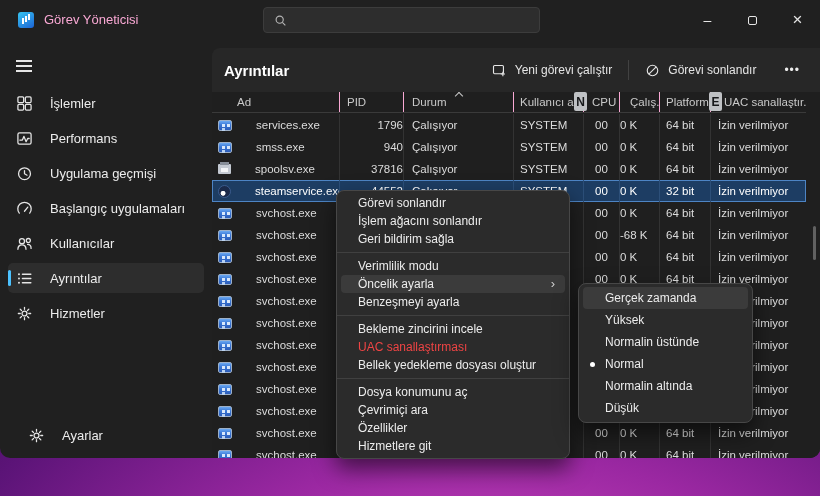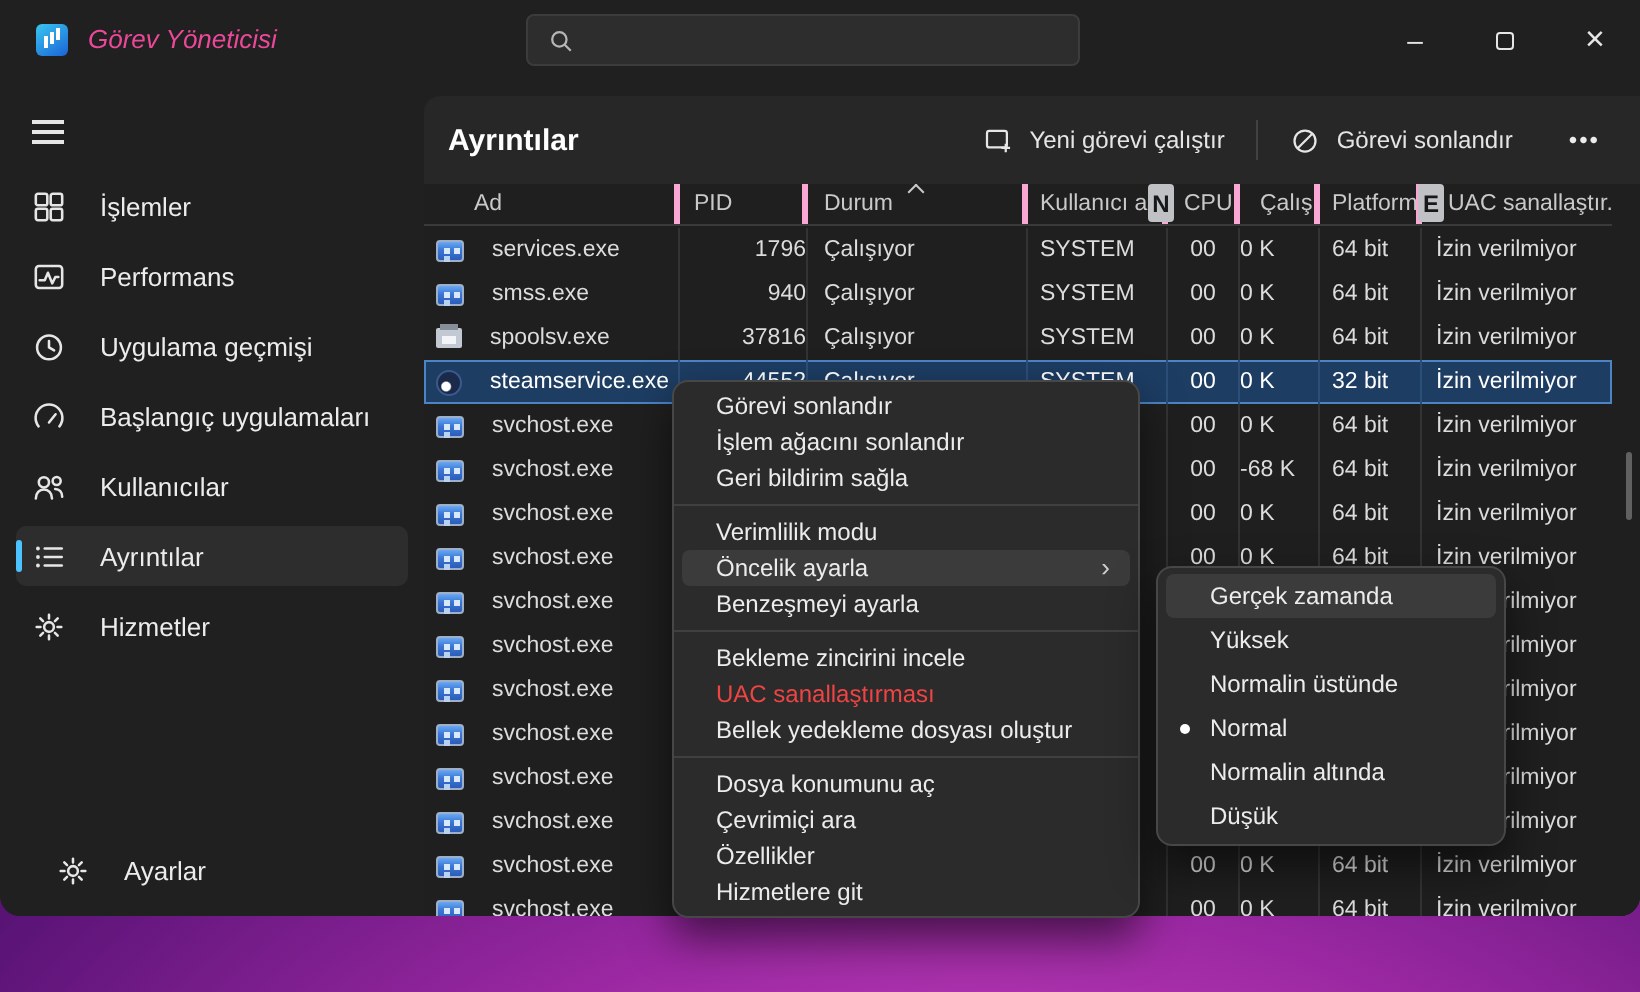--- a/index.html
+++ b/index.html
@@ -12,21 +12,21 @@
 
   .window { position:absolute; left:0; top:0; width:820px; height:458px;
     background:#202020; border-radius:0 0 10px 10px; overflow:hidden; }
 
   
   .titlebar { position:absolute; left:0; top:0; width:100%; height:40px; }
   .app-icon { position:absolute; left:18px; top:12px; width:16px; height:16px; border-radius:3px;
     background:linear-gradient(145deg,#39c6f0,#1b63d6); }
   .app-icon::after { content:""; position:absolute; left:4px; top:6px; width:2px; height:6px; background:#fff;
     box-shadow:3px -2px 0 #fff, 6px -4px 0 #fff; }
-  .win-title { position:absolute; left:44px; top:0; line-height:40px; font-size:13px; color:#ec4899;font-style:italic; }
+  .win-title { position:absolute; left:44px; top:0; line-height:40px; font-size:13px; color:#f9a8d4; }
 
   .searchbox { position:absolute; left:263px; top:7px; width:277px; height:26px; background:#2d2d2d;
     border:1px solid #3c3c3c; border-radius:4px; display:flex; align-items:center; padding:0 10px; gap:9px; }
   .searchbox svg { width:13px; height:13px; stroke:#b5b5b5; fill:none; stroke-width:1.4; flex:0 0 auto; }
   .search-ph { font-size:12px; color:#9d9d9d; white-space:nowrap; }
 
   .win-controls { position:absolute; right:0; top:0; height:40px; display:flex; }
   .wc { width:45px; height:40px; display:flex; align-items:center; justify-content:center;
     font-size:14px; color:#e6e6e6; }
   .wc.max span { display:block; width:9px; height:9px; border:1px solid #e6e6e6; border-radius:2px; }
@@ -57,37 +57,37 @@
   .panel-title { margin-left:12px; font-size:15px; font-weight:bold; color:#fff; }
   .toolbar { position:absolute; right:8px; top:0; height:44px; display:flex; align-items:center; gap:6px; }
   .tb-btn { display:flex; align-items:center; gap:8px; padding:6px 10px; border-radius:4px; font-size:12px; color:#e5e5e5; white-space:nowrap; }
   .tb-btn svg { width:15px; height:15px; stroke:#e6e6e6; fill:none; stroke-width:1.2; }
   .tb-sep { width:1px; height:20px; background:#424242; }
   .tb-more { padding:6px 12px; font-size:12px; letter-spacing:1px; color:#ececec; }
 
   
   .table { position:absolute; left:0; top:44px; right:0; bottom:0; background:#1f1f1f; }
   .thead { position:absolute; left:0; top:0; height:21px; display:flex; border-bottom:1px solid #3a3a3a; }
-  .th { position:relative; font-size:11.5px; color:#c9c9c9; line-height:20px; border-right:3px solid #f9a8d4;
+  .th { position:relative; font-size:11.5px; color:#c9c9c9; line-height:20px; border-right:1px solid #f9a8d4;
     overflow:hidden; white-space:nowrap; }
   .tbody { position:absolute; left:0; top:22px; right:14px; bottom:0; }
   .tr { display:flex; height:22px; position:relative; }
   .td { font-size:11.5px; color:#dcdcdc; line-height:22px; border-right:1px solid #333;
     overflow:hidden; white-space:nowrap; }
   .tr.selected { background:#1d3d63; box-shadow:inset 0 0 0 1px #4d84c4; }
   .tr.selected .td { color:#fff; border-right-color:#2c4f79; }
 
   .c0{width:128px;} .c1{width:64px;} .c2{width:110px;} .c3{width:70px;}
   .c4{width:36px;} .c5{width:40px;} .c6{width:51px;} .c7{width:95px; border-right:none;}
   .th.c0{padding-left:25px;} .th.c1{padding-left:7px;} .th.c2{padding-left:8px;} .th.c3{padding-left:6px;}
   .th.c4{padding-left:8px;} .th.c5{padding-left:10px;} .th.c6{padding-left:6px;} .th.c7{padding-left:13px;}
   .td.c1{padding-left:7px;text-align:right;} .td.c2{padding-left:8px;} .td.c3{padding-left:6px;}
   .td.c4{text-align:center;} .td.c5{text-align:right; padding-right:24px;}
   .td.c6{padding-left:6px;} .td.c7{padding-left:7px;}
-  .td.c0{display:flex; align-items:center; gap:14px; padding-left:6px;}
+  .td.c0{display:flex; align-items:center; gap:24px; padding-left:6px;}
 
   .sort-caret { position:absolute; left:50%; top:1px; width:6px; height:6px; margin-left:-3px;
     border-left:1.3px solid #c9c9c9; border-top:1.3px solid #c9c9c9; transform:rotate(45deg); }
 
   .proc-ic { position:relative; flex:0 0 auto; }
   .ic-win { width:14px; height:11px; border:1px solid #9db0c8; border-radius:2px;
     background:linear-gradient(180deg,#6aa8f2 0%,#3a77d6 45%,#2c5cb8 100%); }
   .ic-win::after { content:""; position:absolute; left:3px; top:3px; width:3px; height:3px; background:#d9e8fb;
     box-shadow:5px 0 0 #d9e8fb, 0 4px 0 #b9d2f2; }
   .ic-printer { width:13px; height:10px; border-radius:1px; background:#c3c9d2; }

